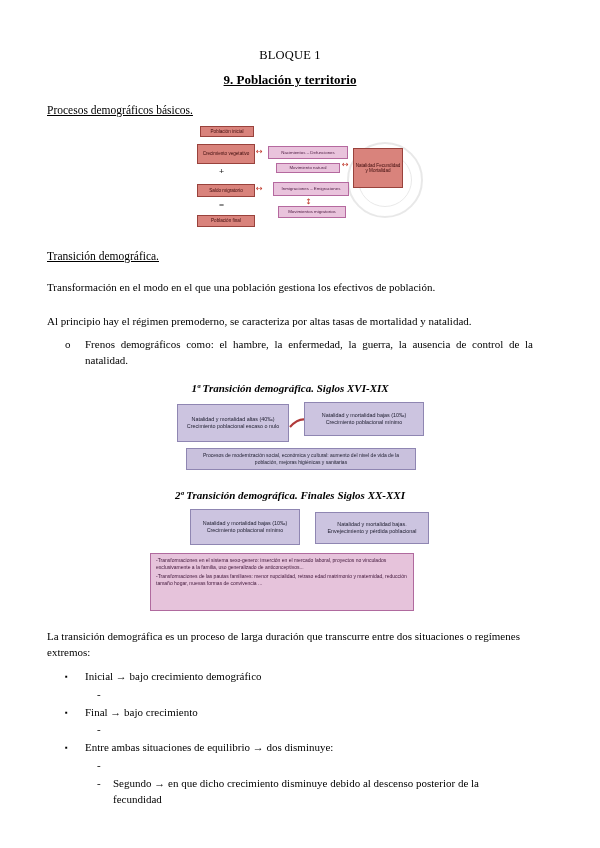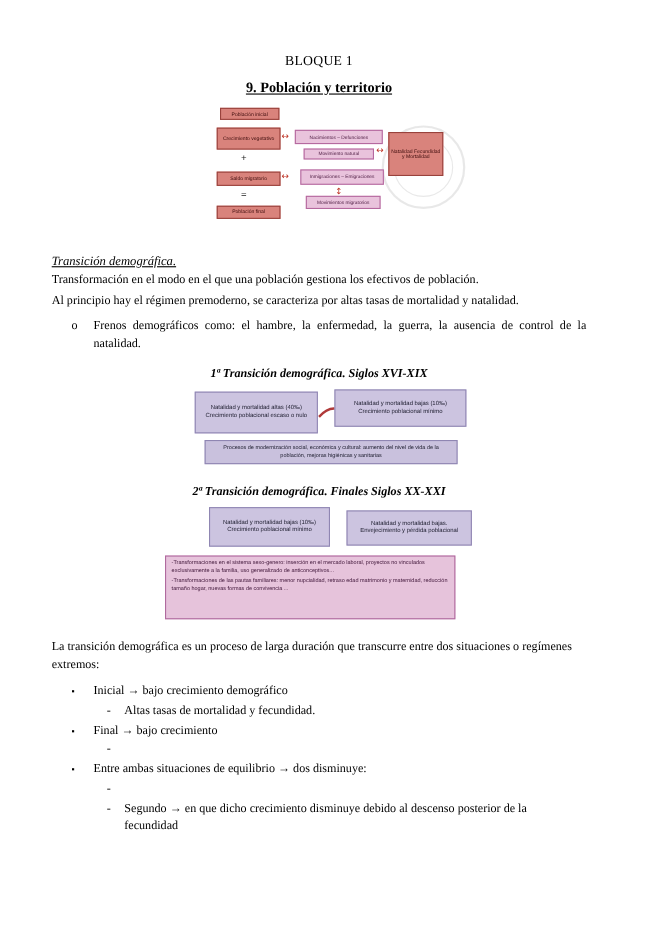--- a/index.html
+++ b/index.html
@@ -10,21 +10,21 @@
     font-family:"Liberation Serif", serif;
     color:#000;
     overflow:hidden;
     box-sizing:border-box;
     padding:48px 67px 0 47px;
   }
   .center{text-align:center;}
   .doc-title{font-size:12.5px;letter-spacing:.2px;}
   .doc-subtitle{font-size:13px;font-weight:bold;text-decoration:underline;margin-top:9px;}
   .heading{font-size:11.5px;text-decoration:underline;margin-top:16px;}
-  .body-text{font-size:11px;line-height:1.45;margin-top:3px;}
+  .body-text{font-size:11px;line-height:1.45;margin-top:18px;}
   .justify{text-align:justify;}
   .caption{font-size:11px;font-weight:bold;font-style:italic;margin-top:13px;}
 
   
   .flow-diagram{position:relative;height:114px;margin-top:8px;font-family:"Liberation Sans",sans-serif;}
   .fbox{position:absolute;display:flex;align-items:center;justify-content:center;
         text-align:center;box-sizing:border-box;line-height:1.15;z-index:2;}
   .fbox.red{background:#d9837c;border:1px solid #99423c;color:#3f0d0d;font-size:4.6px;}
   .fbox.pink{background:#e9c3dc;border:1px solid #b5699f;color:#4d1c42;font-size:4.4px;}
   .op{position:absolute;font-size:9px;font-weight:bold;color:#222;z-index:2;font-family:"Liberation Serif",serif;}
@@ -57,20 +57,21 @@
   .srow .txt{flex:1;padding-right:4px;}
 </style>
 </head>
 <body>
 
 <div class="page">
 
   <div class="center doc-title">BLOQUE 1</div>
   <div class="center doc-subtitle">9. Población y territorio</div>
 
+  <div class="heading">Procesos demográficos básicos.</div>
 
   <div class="flow-diagram">
     <div class="stamp" style="left:300px;top:18px;">
         <div class="stamp-inner"></div>
       </div>
 
     <div class="fbox red" style="left:153px;top:2px;width:54px;height:11px;">Población inicial</div>
     <div class="fbox red" style="left:150px;top:20px;width:58px;height:20px;">Crecimiento vegetativo</div>
     <div class="op" style="left:172px;top:42px;">+</div>
     <div class="fbox red" style="left:150px;top:60px;width:58px;height:13px;">Saldo migratorio</div>
@@ -82,21 +83,21 @@
     <div class="fbox pink" style="left:229px;top:39px;width:64px;height:10px;">Movimiento natural</div>
     <span class="darrow" style="left:295px;top:36px;">↔</span>
     <div class="fbox red" style="left:306px;top:24px;width:50px;height:40px;">Natalidad Fecundidad y Mortalidad</div>
 
     <span class="darrow" style="left:209px;top:60px;">↔</span>
     <div class="fbox pink" style="left:226px;top:58px;width:76px;height:14px;">Inmigraciones – Emigraciones</div>
     <span class="darrow" style="left:258px;top:73px;transform:rotate(90deg);">↔</span>
     <div class="fbox pink" style="left:231px;top:82px;width:68px;height:12px;">Movimientos migratorios</div>
   </div>
 
-  <div class="heading" style="margin-top:22px;font-style:italic;">Transición demográfica.</div>
+  <div class="heading" style="margin-top:12px;">Transición demográfica.</div>
   <div class="body-text">Transformación en el modo en el que una población gestiona los efectivos de población.</div>
   <div class="body-text">Al principio hay el régimen premoderno, se caracteriza por altas tasas de mortalidad y natalidad.</div>
 
   <div class="blist" style="margin-top:7px;">
     <div class="brow">
       <span class="mk">o</span>
       <span class="txt justify">Frenos demográficos como: el hambre, la enfermedad, la guerra, la ausencia de control de la natalidad.</span>
     </div>
   </div>
 
@@ -125,21 +126,20 @@
 
   <div class="body-text" style="margin-top:14px;">La transición demográfica es un proceso de larga duración que transcurre entre dos situaciones o regímenes extremos:</div>
 
   <div class="blist">
     <div class="brow">
       <span class="mk sq">▪</span>
       <span class="txt">Inicial → bajo crecimiento demográfico</span>
     </div>
     <div class="srow">
       <span class="mk">-</span>
-      <span class="txt">Altas tasas de mortalidad y fecundidad.</span>
     </div>
 
     <div class="brow">
       <span class="mk sq">▪</span>
       <span class="txt">Final → bajo crecimiento</span>
     </div>
     <div class="srow">
       <span class="mk">-</span>
     </div>
 

